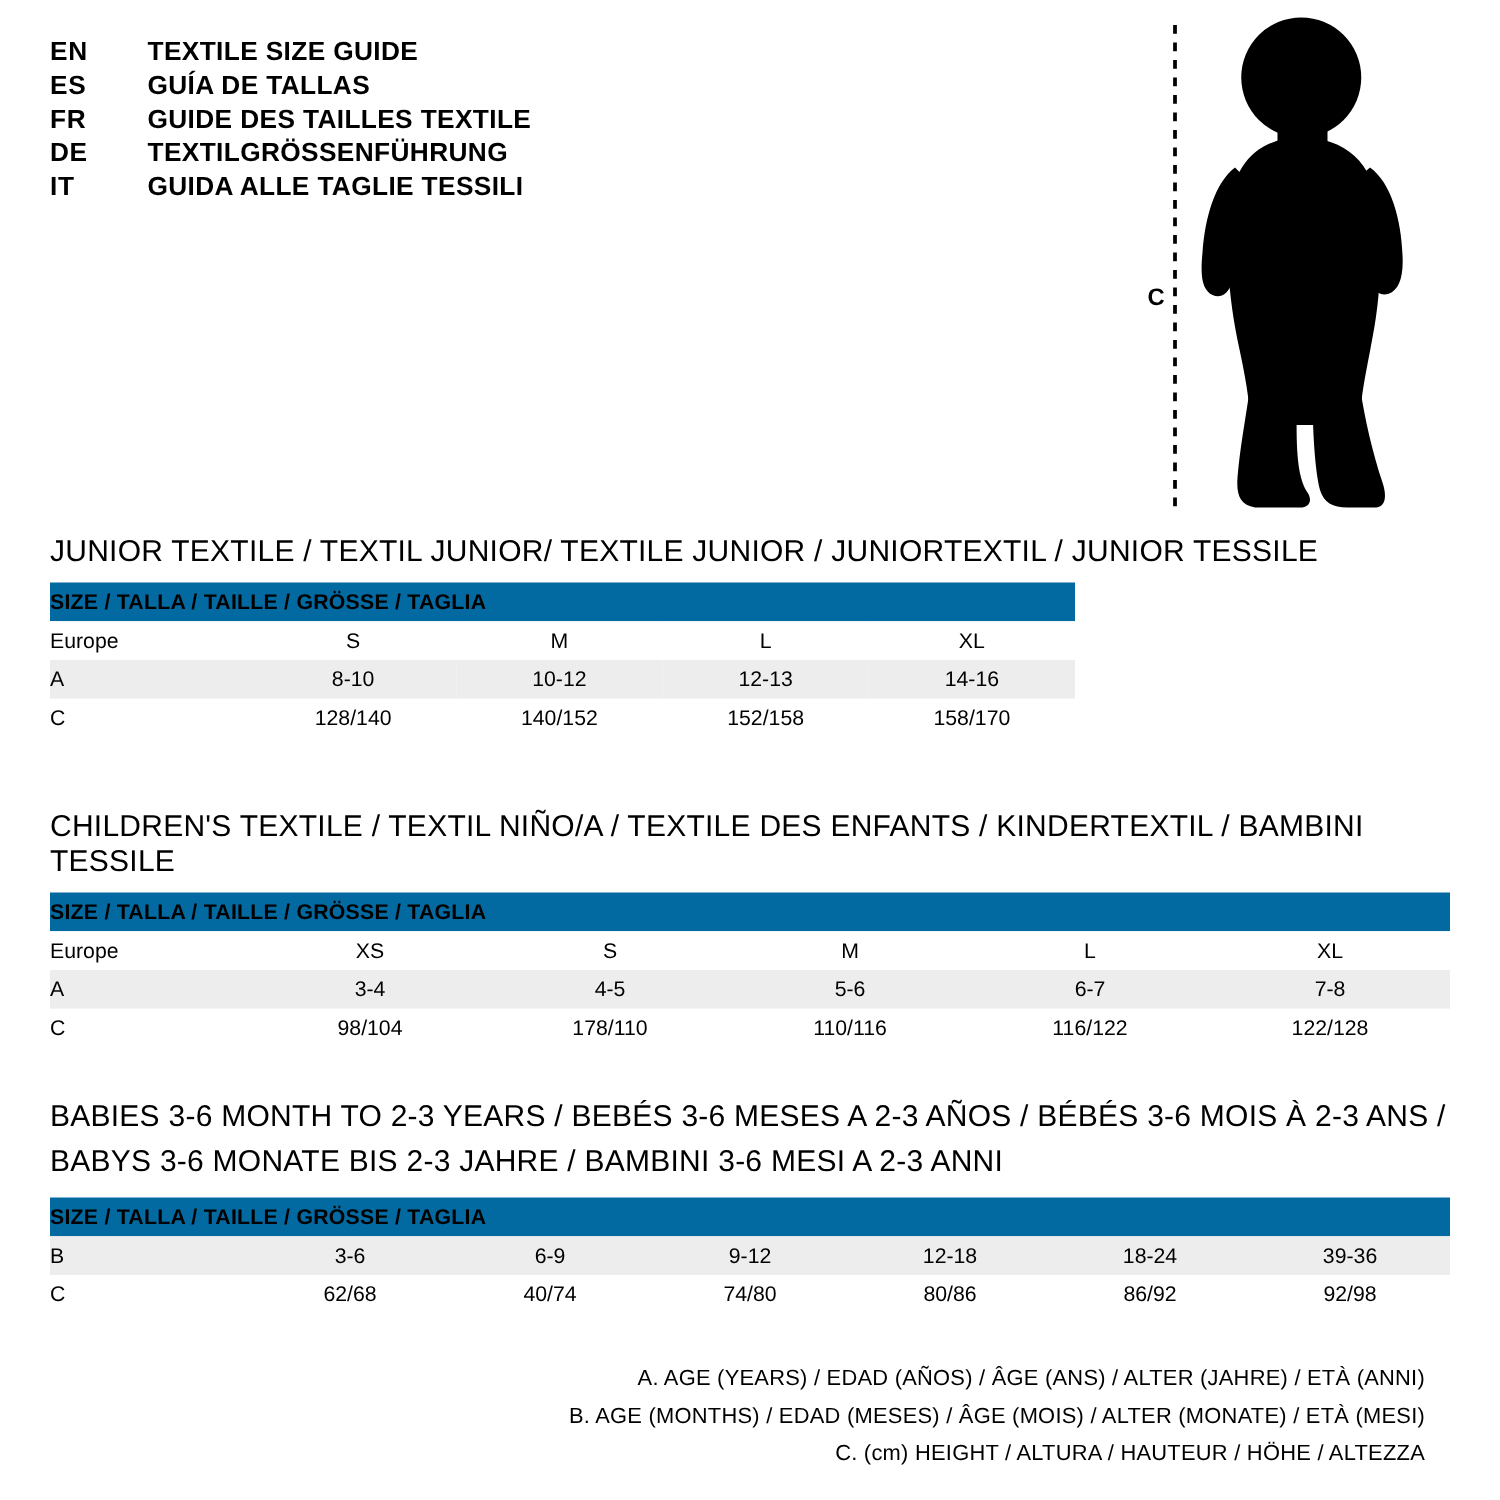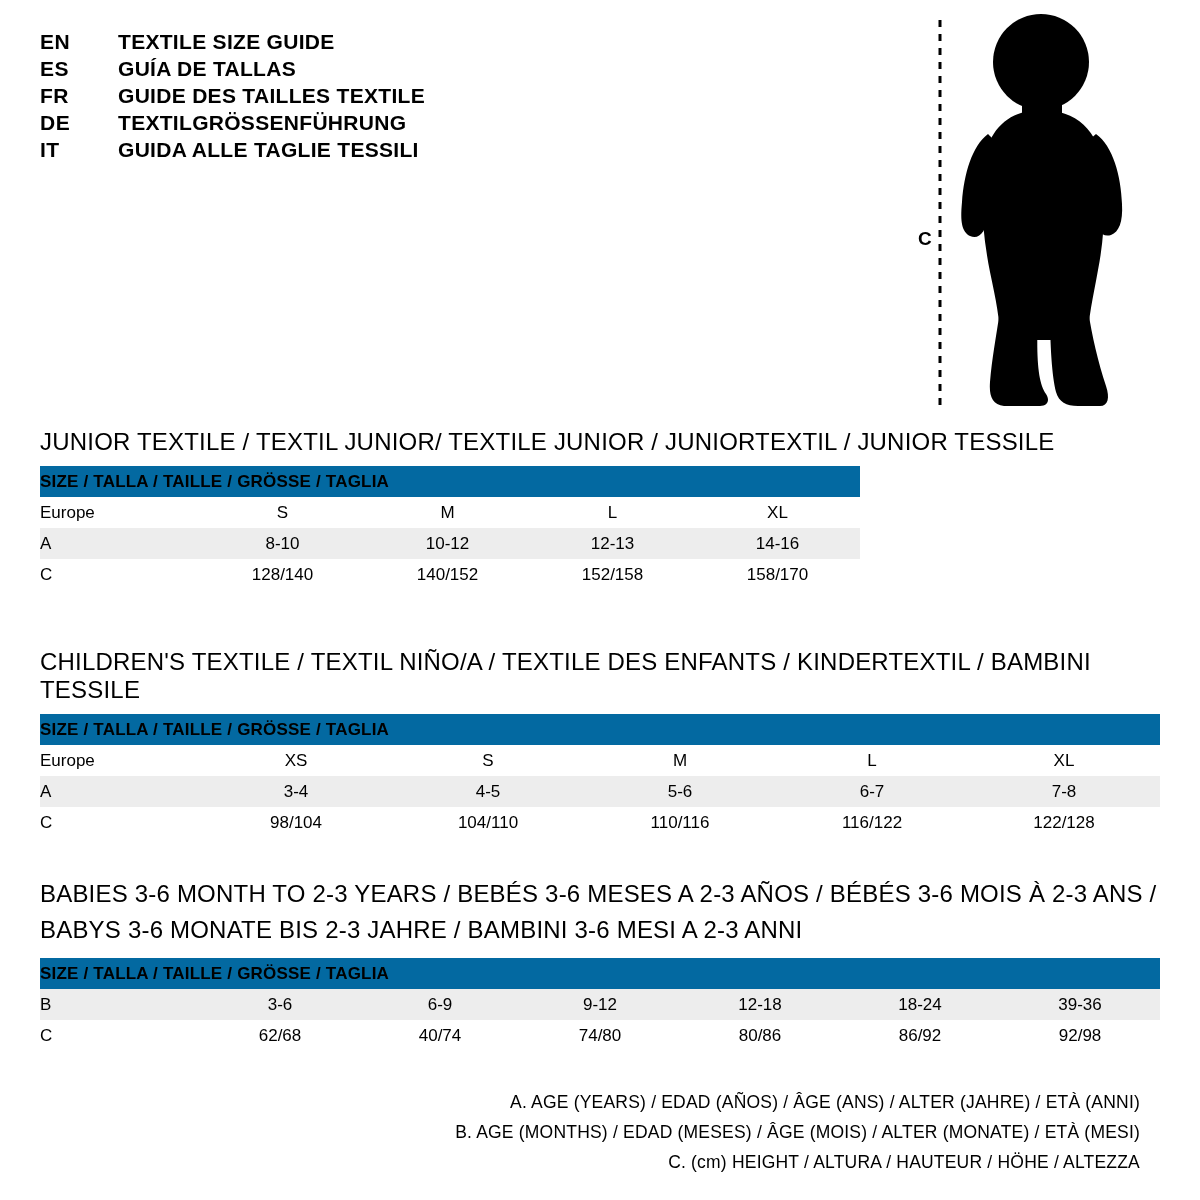--- a/index.html
+++ b/index.html
@@ -277,21 +277,21 @@
         <td class="cell-label">A</td>
         <td class="cell-val">3-4</td>
         <td class="cell-val">4-5</td>
         <td class="cell-val">5-6</td>
         <td class="cell-val">6-7</td>
         <td class="cell-val">7-8</td>
       </tr>
       <tr class="row-plain">
         <td class="cell-label">C</td>
         <td class="cell-val">98/104</td>
-        <td class="cell-val">104/110</td>
+        <td class="cell-val">178/110</td>
         <td class="cell-val">110/116</td>
         <td class="cell-val">116/122</td>
         <td class="cell-val">122/128</td>
       </tr>
     </tbody>
       </table>
   </div>
 
   <div class="section" style="top: 876px;">
     <div class="section-title two-line" style="margin-bottom:0;">BABIES 3-6 MONTH TO 2-3 YEARS / BEBÉS 3-6 MESES A 2-3 AÑOS / BÉBÉS 3-6 MOIS À 2-3 ANS /</div>

